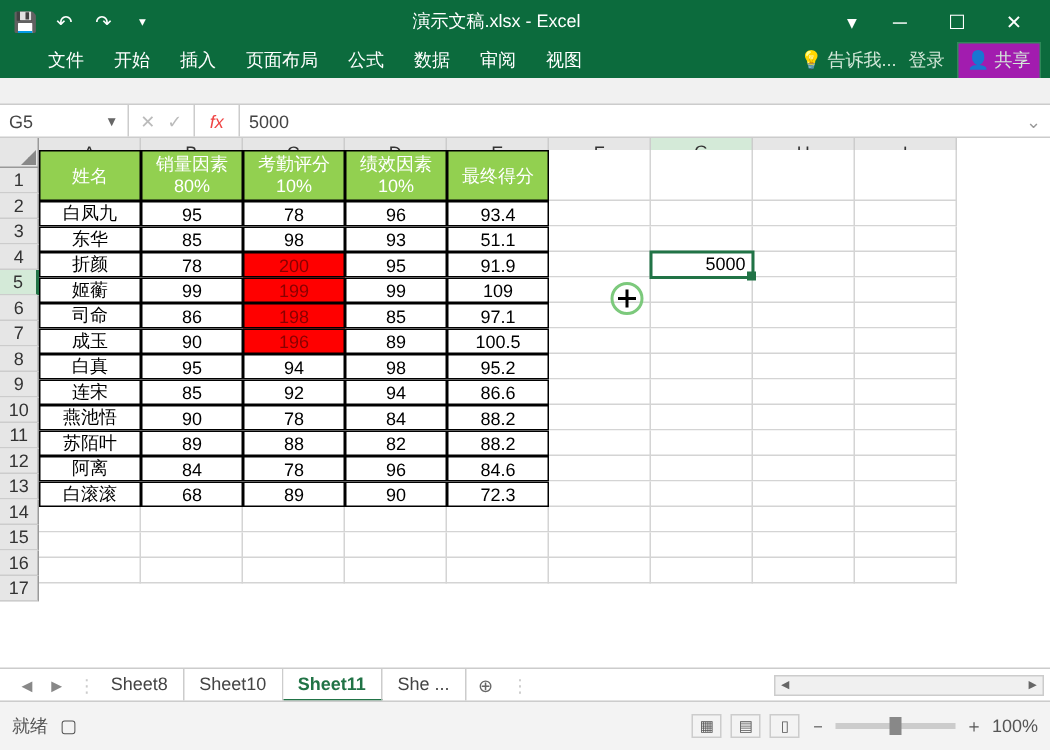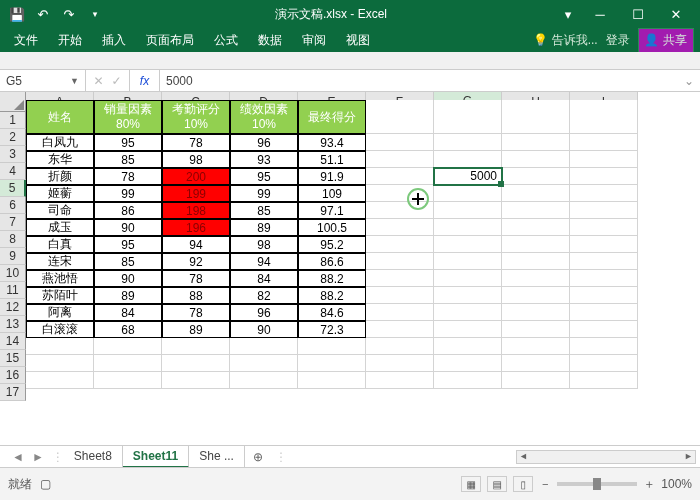--- a/index.html
+++ b/index.html
@@ -3,30 +3,30 @@
 <meta charset="utf-8">
 <style>
 *{margin:0;padding:0;box-sizing:border-box;font-family:"Microsoft YaHei",sans-serif;font-size:12px;user-select:none}
 body{width:700px;height:500px;background:#fff;display:flex;flex-direction:column;overflow:hidden}
 .titlebar{height:28px;background:#0c6b3d;color:#fff;display:flex;align-items:center;padding:0 6px}
 .titlebar .qat{display:flex;gap:4px;align-items:center}
 .titlebar .qat div{width:22px;height:22px;display:flex;align-items:center;justify-content:center;font-size:13px}
 .titlebar .title{flex:1;text-align:center;font-size:12px}
 .titlebar .wincontrols{display:flex;gap:2px}
 .titlebar .wincontrols div{width:36px;height:28px;display:flex;align-items:center;justify-content:center;font-size:13px}
-.ribbon-tabs{height:24px;background:#0c6b3d;color:#fff;display:flex;align-items:center;padding-left:4px;gap:2px}
+.ribbon-tabs{height:24px;background:#0c6b3d;color:#fff;display:flex;align-items:center;padding-left:22px;gap:2px}
 .ribbon-tabs .tab{padding:4px 10px;font-size:12px}
 .ribbon-tabs .right{margin-left:auto;display:flex;align-items:center;color:#d4e8d9;padding-right:6px;gap:8px}
 .ribbon-tabs .share{background:#a21caf;padding:3px 6px;border:1px solid #2e8858}
 .ribbon-body{height:18px;background:#f1f1f1;border-bottom:1px solid #ccc}
 .namebox-row{height:22px;background:#fff;border-bottom:1px solid #ccc;display:flex;align-items:center}
 .namebox{width:86px;height:100%;border-right:1px solid #ccc;display:flex;align-items:center;padding:0 6px;color:#444}
 .namebox .dd{margin-left:auto;color:#666;font-size:9px}
 .fx-btns{width:44px;height:100%;border-right:1px solid #ccc;display:flex;align-items:center;justify-content:center;gap:8px}
-.fx-label{width:30px;text-align:center;font-style:italic;color:#1d4ed8;border-right:1px solid #ccc;height:100%;display:flex;align-items:center;justify-content:center}
+.fx-label{width:30px;text-align:center;font-style:italic;color:#ef4444;border-right:1px solid #ccc;height:100%;display:flex;align-items:center;justify-content:center}
 .formula{flex:1;padding:0 6px;color:#444}
 .grid-area{flex:1;display:flex;overflow:hidden;position:relative}
 .corner{width:26px;height:20px;background:#e6e6e6;border-right:1px solid #999;border-bottom:1px solid #999;position:absolute;left:0;top:0;display:flex;align-items:end;justify-content:end}
 .corner::after{content:"";border:5px solid transparent;border-right-color:#888;border-bottom-color:#888;margin:1px}
 .col-headers{position:absolute;left:26px;top:0;height:20px;display:flex}
 .col-h{width:68px;background:#e6e6e6;border-right:1px solid #ccc;border-bottom:1px solid #999;display:flex;align-items:center;justify-content:center;color:#333}
 .col-h.active{background:#d4ead8;border-bottom:2px solid #217346}
 .row-headers{position:absolute;left:0;top:20px;width:26px}
 .row-h{height:17px;background:#e6e6e6;border-right:1px solid #999;border-bottom:1px solid #ccc;display:flex;align-items:center;justify-content:center;color:#333}
 .row-h.tall{height:34px}.row-h.active{background:#d4ead8;border-right:2px solid #217346}
@@ -342,20 +342,21 @@
 </div>
 
 <div class="sheet-tabs">
   <div class="nav">
       <span>◄</span>
       <span>►</span>
     </div>
   <div style="color:#ccc">⋮</div>
   <div id="stabs" style="display:flex">
       <div class="stab">Sheet8</div>
+      <div class="stab">Sheet10</div>
       <div class="stab active">Sheet11</div>
       <div class="stab">She ...</div>
     </div>
   <div class="add">⊕</div>
   <div style="color:#ccc;padding:0 4px">⋮</div>
   <div class="scroll">
       <div class="sb"></div>
     </div>
 </div>
 

